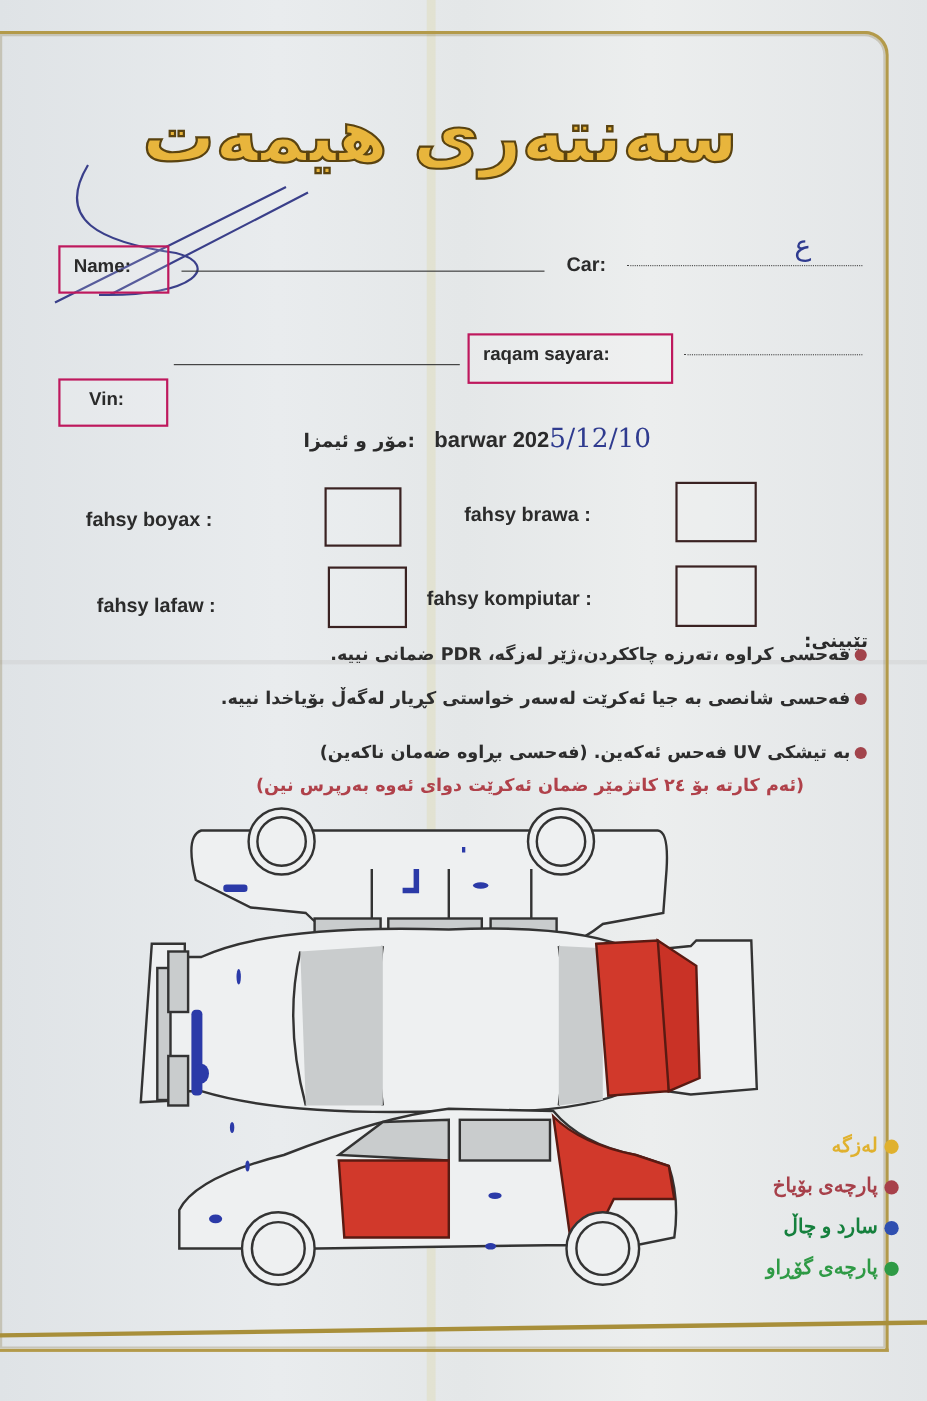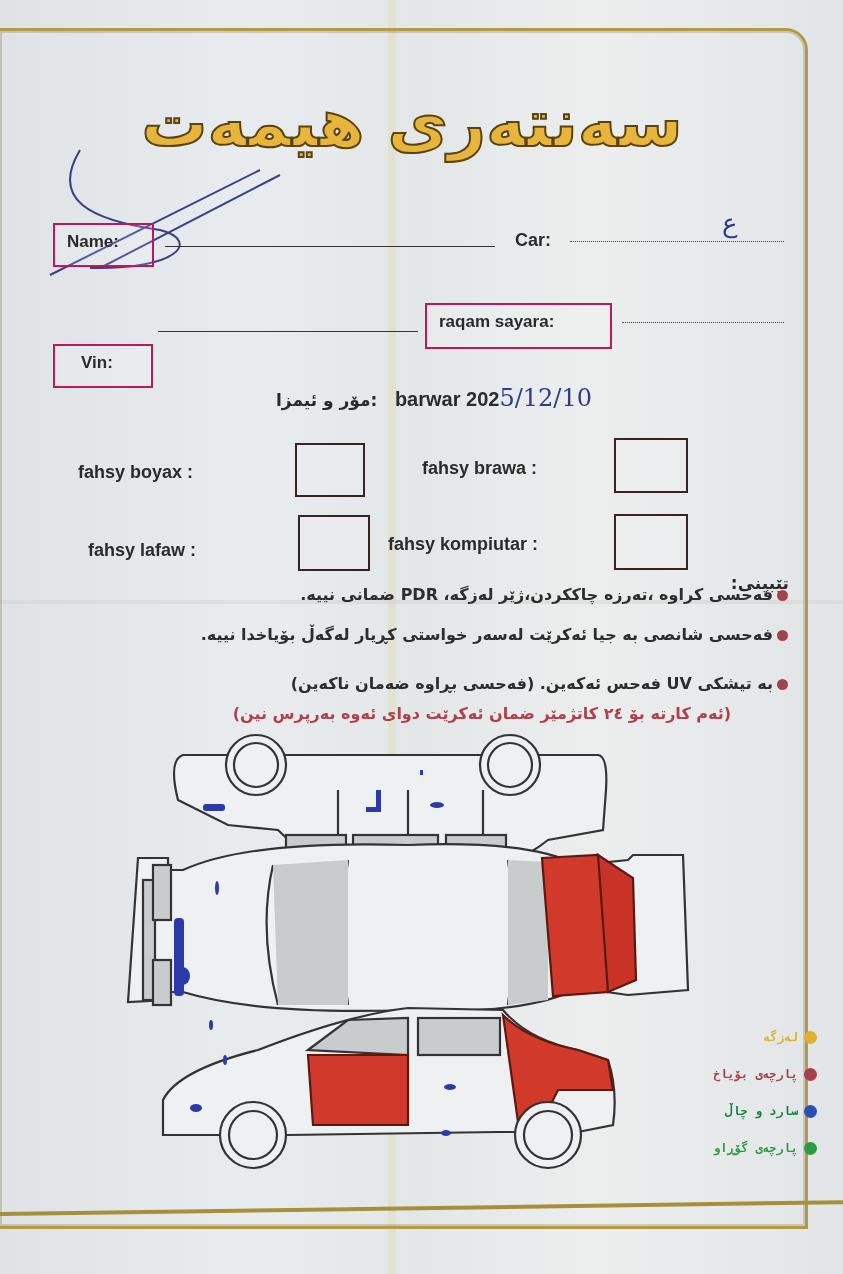--- a/index.html
+++ b/index.html
@@ -11,21 +11,21 @@
   }
   .fold-v { position:absolute; left:388px; top:0; width:8px; height:1274px; background:rgba(220,215,170,0.35); }
   .fold-h { position:absolute; left:0; top:600px; width:843px; height:4px; background:rgba(200,200,200,0.35); }
   .frame {
     position:absolute; left:0; top:28px; width:805px; height:1195px;
     border:3px solid #b39a4a; border-left:none; border-radius:0 22px 0 0;
     box-shadow: inset 0 0 0 2px rgba(120,100,40,0.25);
   }
   .frame-bottom { position:absolute; left:0; top:1212px; width:843px; height:4px; background:#a88f3a; transform:rotate(-0.8deg); transform-origin:left; }
   .title {
-    position:absolute; left:92px; top:85px; width:640px; text-align:center;
+    position:absolute; left:80px; top:85px; width:640px; text-align:center;
     direction:rtl; font-family:"DejaVu Sans", sans-serif; font-weight:bold; font-size:66px;
     color:#e8b53c;
     -webkit-text-stroke: 2px #5a4310;
     letter-spacing:1px;
   }
   .scribble { position:absolute; left:30px; top:140px; }
   .label-box {
     position:absolute; border:2px solid #be185d; background:rgba(255,255,255,0.15);
     font-size:17px; font-weight:bold; color:#2a2a2a; padding:7px 8px 0 12px;
     box-sizing:border-box;
@@ -33,21 +33,21 @@
   .line { position:absolute; height:0; border-bottom:1.5px solid #333; }
   .line.dotted { border-bottom:1.5px dotted #444; }
   .plain-label { position:absolute; font-size:18px; font-weight:bold; color:#2b2b2b; }
   .checkbox { position:absolute; width:70px; height:54px; border:2.5px solid #3a2222; box-sizing:border-box; background:rgba(255,255,255,0.1); }
   .rtl { direction:rtl; text-align:right; font-family:"DejaVu Sans", sans-serif; }
   .note-title { position:absolute; right:54px; top:573px; font-size:17px; font-weight:bold; color:#2a2a2a; }
   .note-line { position:absolute; right:55px; font-size:16px; font-weight:bold; color:#2d2d2d; white-space:nowrap; }
   .note-line .dot { display:inline-block; width:11px; height:11px; border-radius:50%; background:#a2444c; margin-left:4px; vertical-align:middle; }
   .note-red { color:#b0414a; }
   .legend { position:absolute; right:26px; top:1030px; }
-  .legend-item { direction:rtl; text-align:right; font-family:Liberation Mono, monospace; font-weight:bold; font-size:12px; height:37px; white-space:nowrap; }
+  .legend-item { direction:rtl; text-align:right; font-family:Liberation Sans, sans-serif; font-weight:bold; font-size:18px; height:37px; white-space:nowrap; }
   .legend-item .ldot { display:inline-block; width:13px; height:13px; border-radius:50%; margin-left:6px; vertical-align:middle; }
   .car-svg { position:absolute; left:108px; top:730px; }
   .handwritten { font-family:"DejaVu Serif", serif; color:#2f3b8f; }
 </style>
 </head>
 <body>
 
 <div class="fold-v"></div>
 <div class="fold-h"></div>
 <div class="frame"></div>

